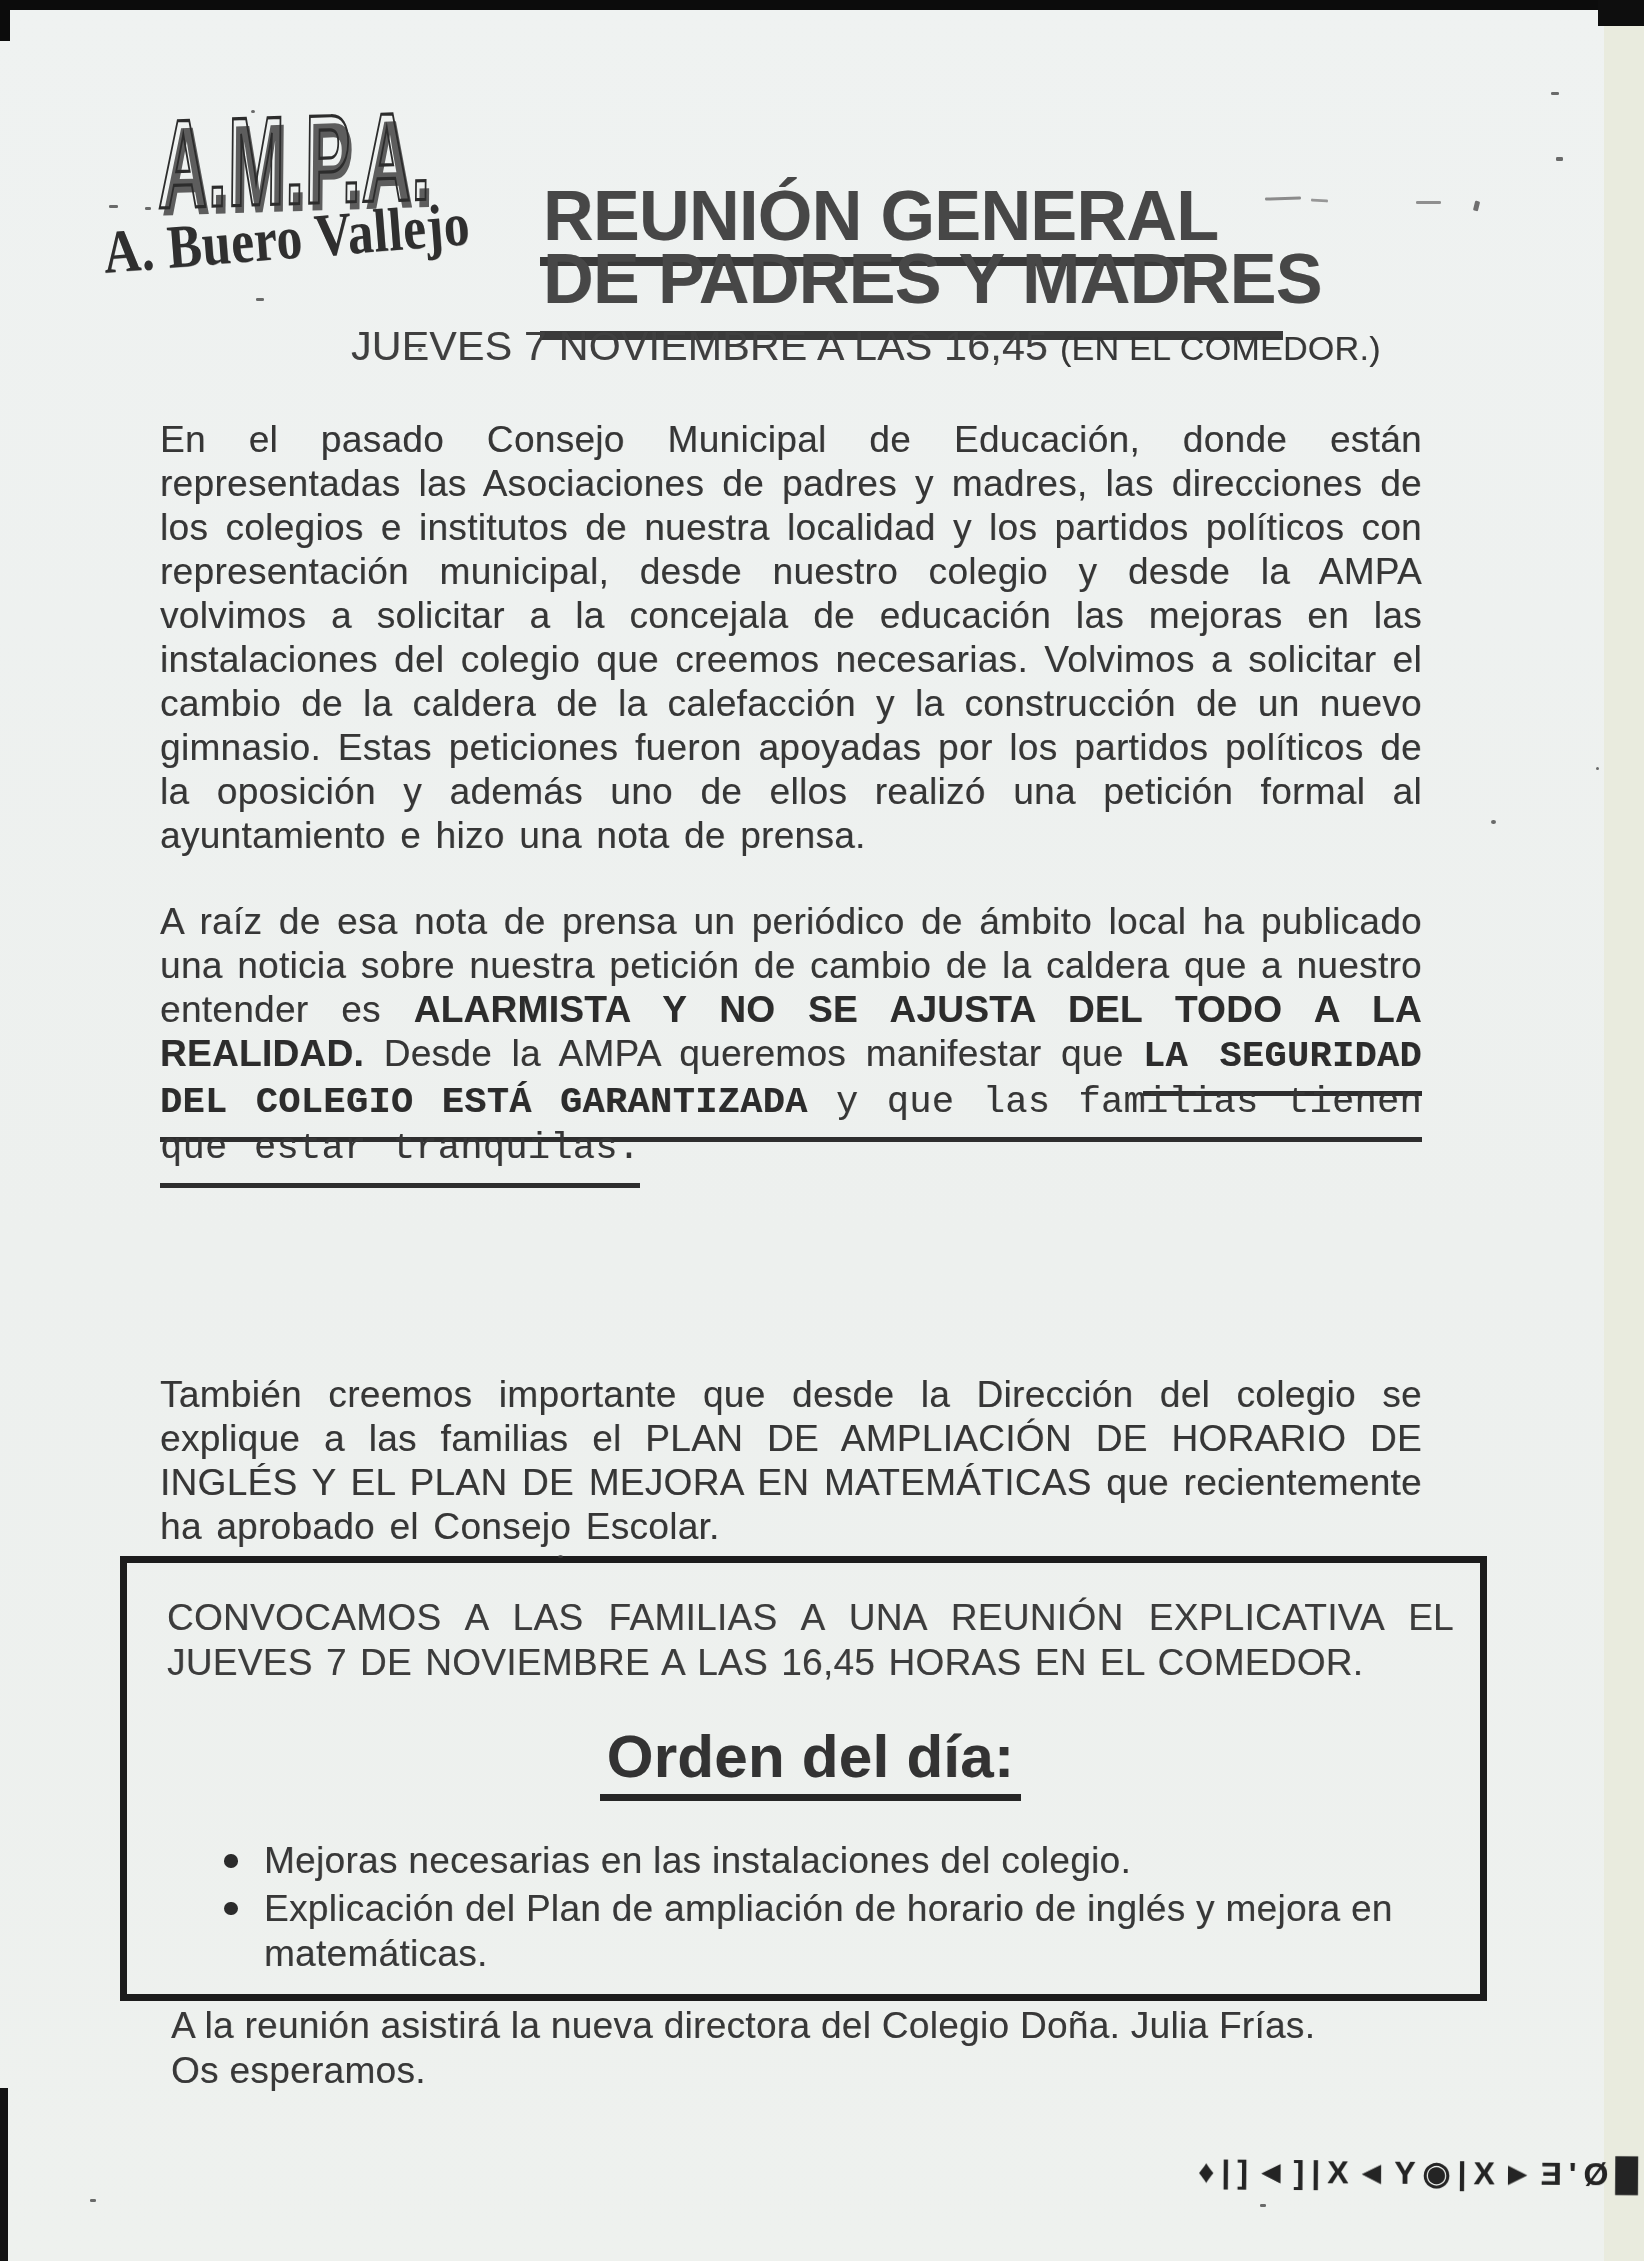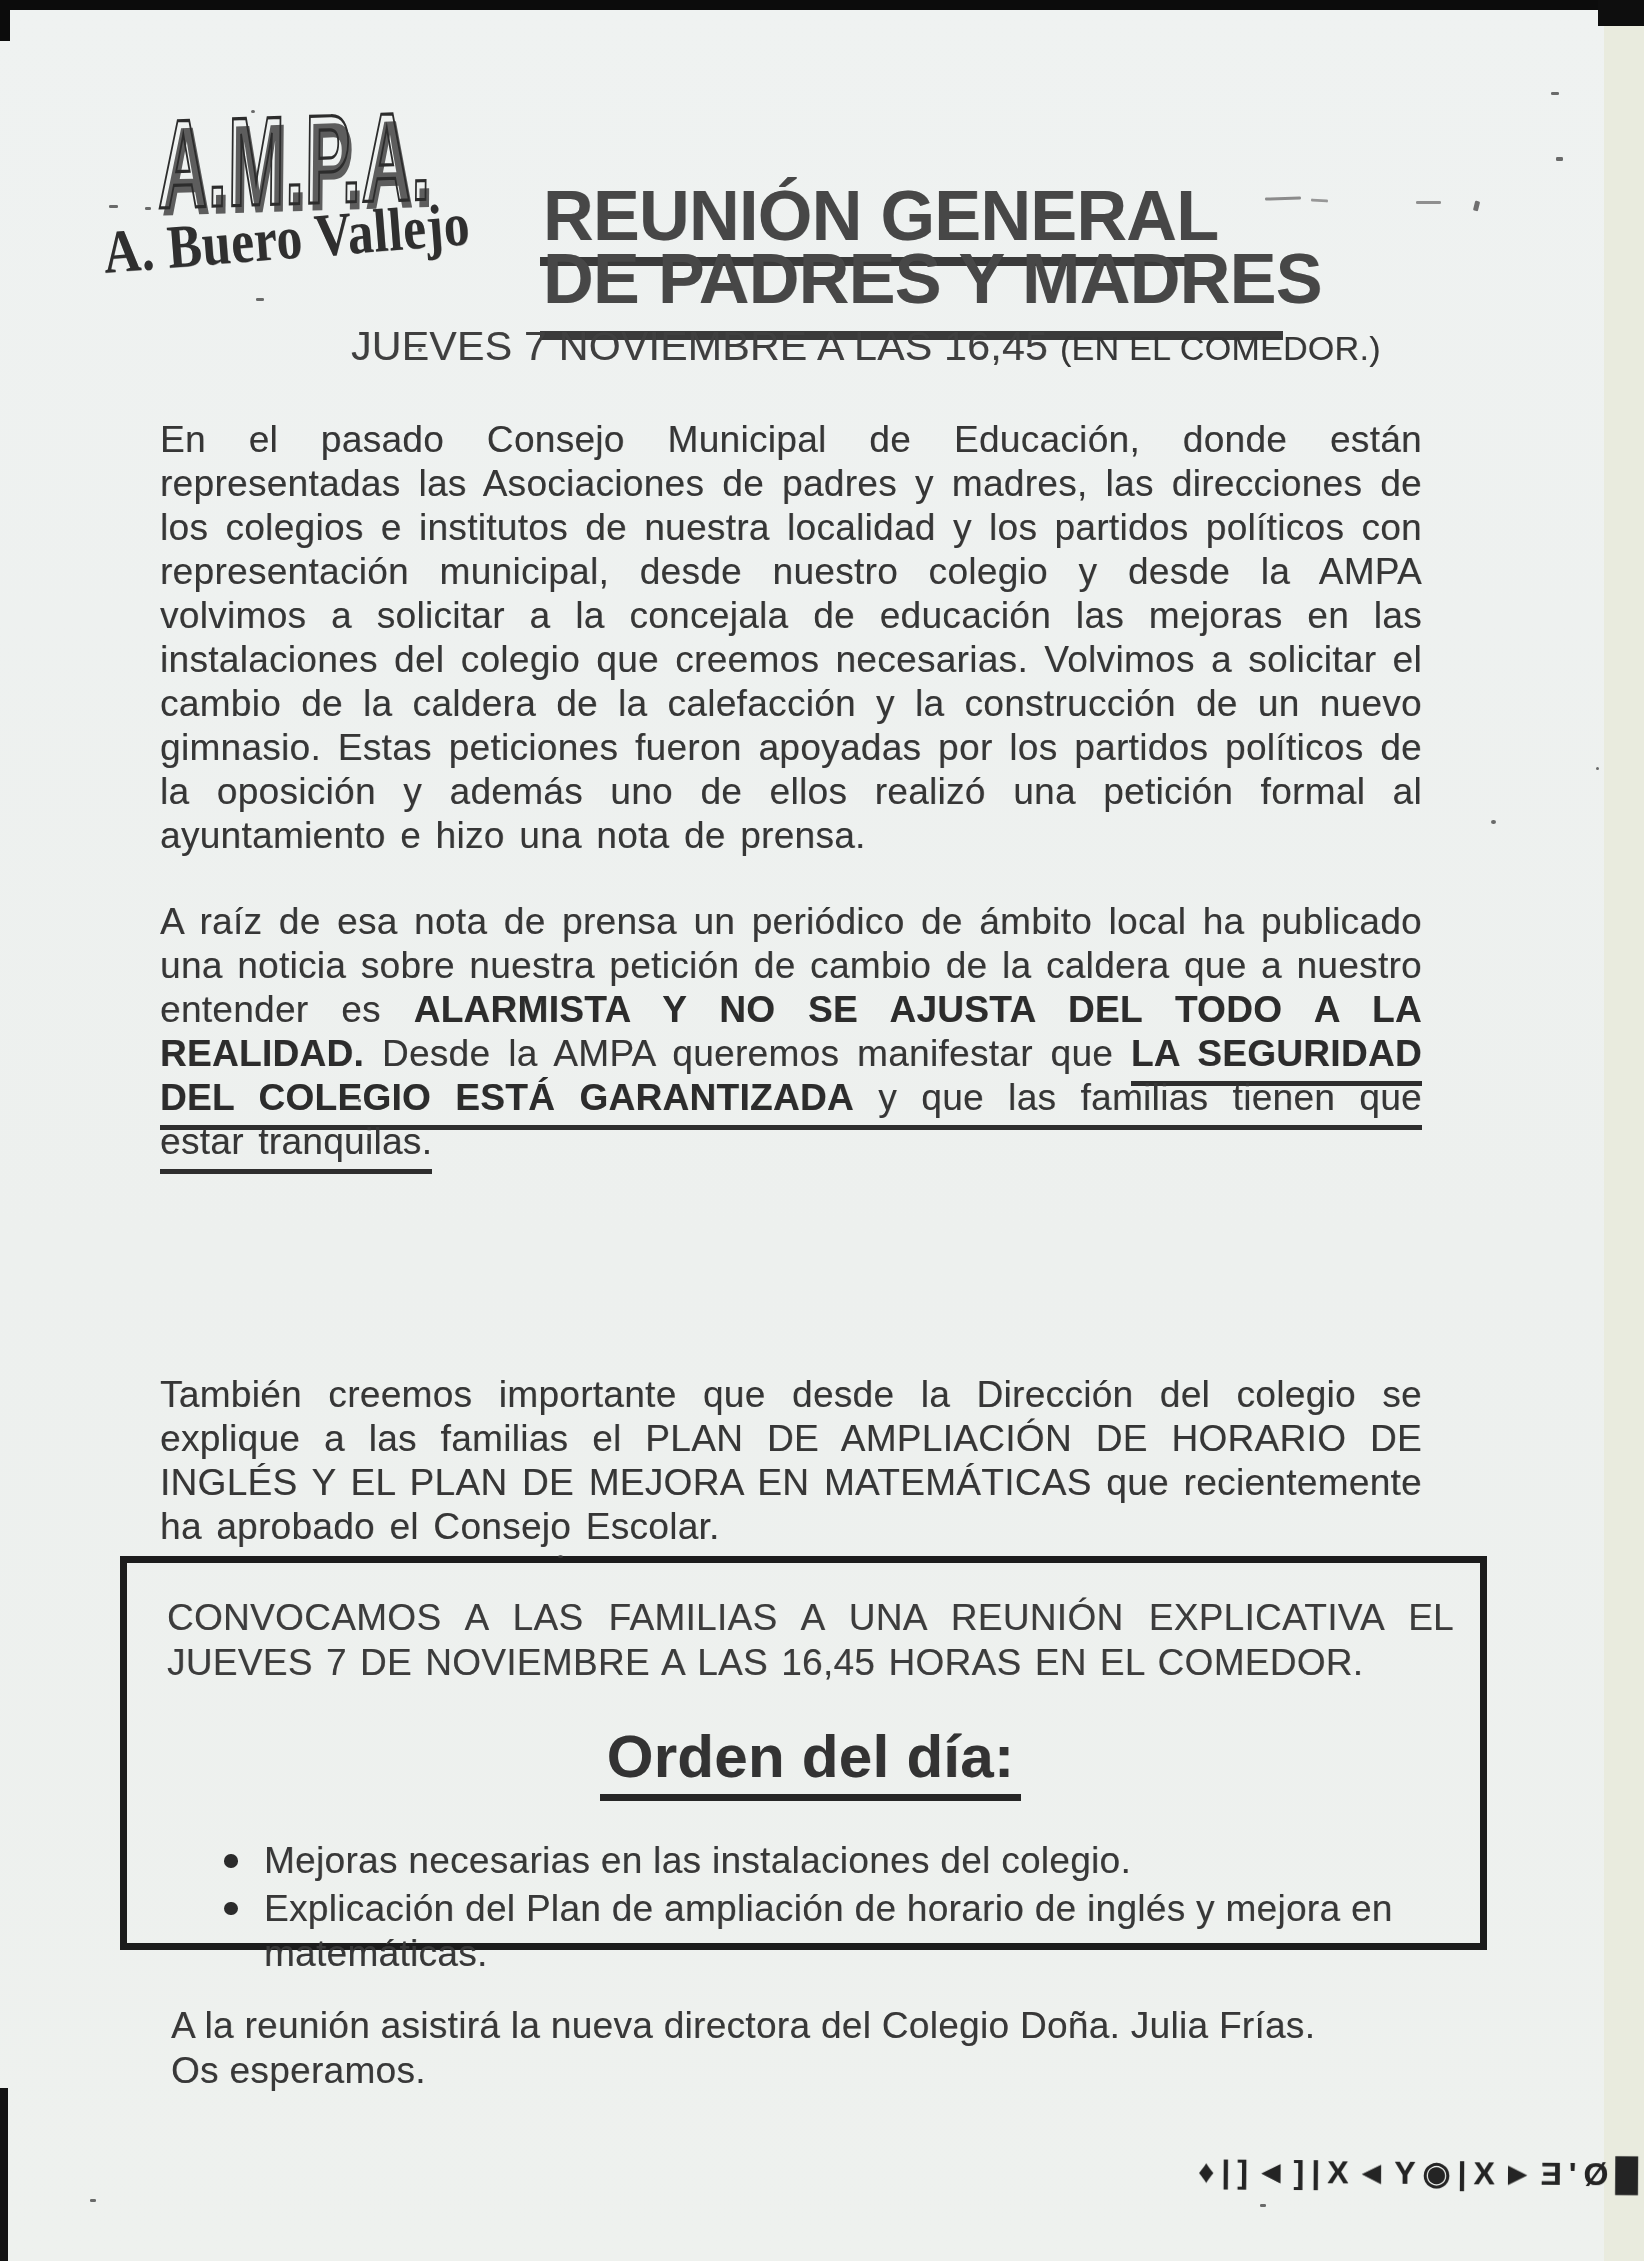--- a/index.html
+++ b/index.html
@@ -54,25 +54,25 @@
   .para{
     position:absolute;left:160px;width:1262px;
     font-size:37px;line-height:44px;color:#363636;
     text-align:justify;word-spacing:3.9px;letter-spacing:0.3px;margin:0;
   }
   .p1{top:418px;}
   .p2{top:900px;}
   .p3{top:1201px;}
   .p4{top:1373px;}
   .b{font-weight:bold;color:#2c2c2c;}
-  .u{border-bottom:5.8px solid #2e2e2e;padding-bottom:7px;}
+  .u{border-bottom:5.8px solid #2e2e2e;padding-bottom:14px;font-family:Liberation Mono, monospace;}
 
   
   .notice-box{
-    position:absolute;left:120px;top:1556px;width:1367px;height:394px;
+    position:absolute;left:120px;top:1556px;width:1367px;height:445px;
     border:7.7px solid #1c1c1c;box-sizing:border-box;
     padding:32px 26px 0 40px;
   }
   .announcement{
     margin:0;font-size:37px;line-height:45px;color:#3c3c3c;
     text-align:justify;word-spacing:2.6px;letter-spacing:0.3px;
   }
   .agenda-title-wrap{margin-top:40px;text-align:center;}
   .agenda-title{
     display:inline-block;font-weight:bold;font-size:60px;line-height:1.05;

